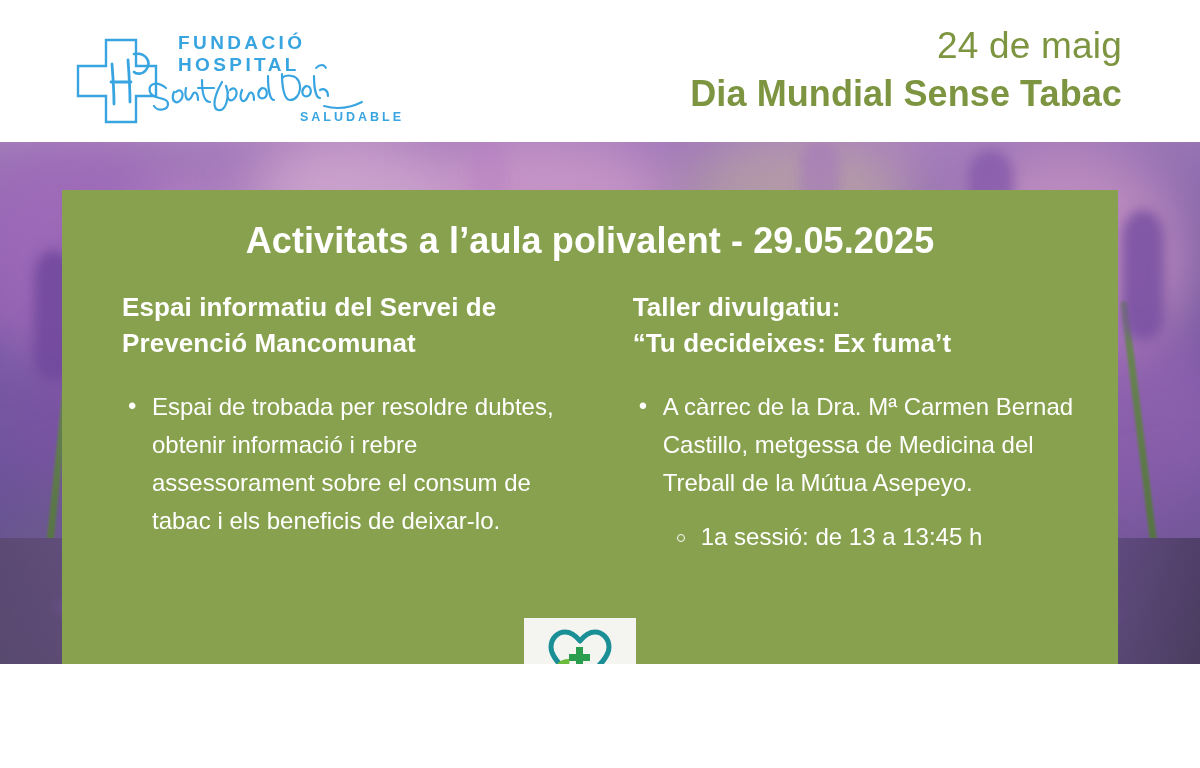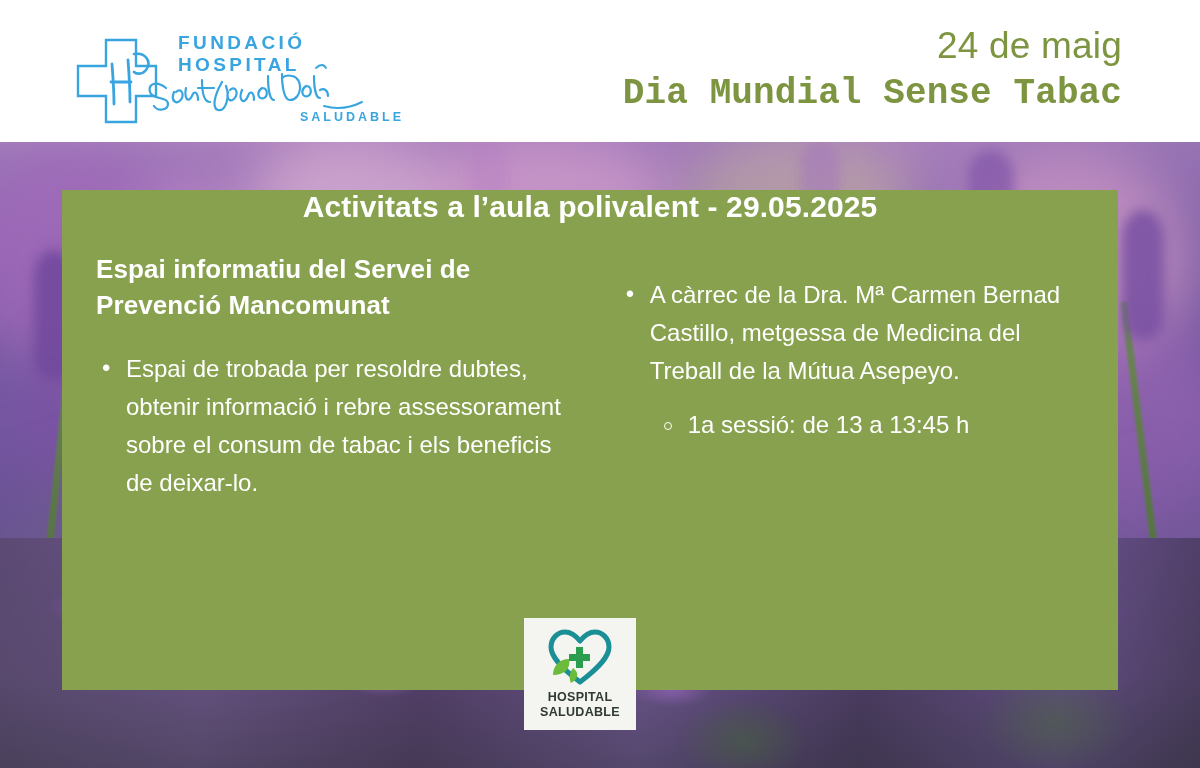--- a/index.html
+++ b/index.html
@@ -6,21 +6,21 @@
   * { margin:0; padding:0; box-sizing:border-box; }
   html,body { width:1200px; height:768px; }
   body {
     font-family:"Liberation Sans", sans-serif;
     background:#ffffff;
     overflow:hidden;
   }
   .poster {
     position:relative;
     width:1200px;
-    height:768px;
+    height:664px;
     overflow:hidden;
   }
 
   
   .photo-bg {
     position:absolute;
     left:0; top:0;
     width:1200px; height:768px;
     background-color:#7e6a92;
     z-index:0;
@@ -125,41 +125,41 @@
     line-height:1.1;
     letter-spacing:0.2px;
   }
   .hdr-title {
     font-size:36px;
     font-weight:700;
     color:#7d9440;
     line-height:1.25;
     margin-top:4px;
     letter-spacing:0.1px;
-    font-family:Liberation Mono, monospace;
   }
 
   
   .panel {
     position:absolute;
     left:62px; top:190px;
     width:1056px; height:500px;
     background:#88a14e;
     z-index:6;
   }
   .panel-title {
     text-align:center;
     color:#ffffff;
-    font-size:30px;
+    font-size:36px;
     font-weight:700;
+    padding-top:30px;
     letter-spacing:0.1px;
   }
   .columns {
     display:flex;
-    padding:28px 40px 0 34px;
+    padding:28px 40px 0 60px;
     gap:30px;
     justify-content:center;
   }
   .col { width:50%; }
   .col-right { padding-left:18px; }
 
   .col-heading {
     color:#ffffff;
     font-size:26px;
     font-weight:700;
@@ -320,20 +320,24 @@
     <div class="columns">
 
       <div class="col col-left">
         <div class="col-heading">Espai informatiu del Servei de Prevenció Mancomunat</div>
         <ul class="bullets">
           <li>Espai de trobada per resoldre dubtes, obtenir informació i rebre assessorament sobre el consum de tabac i els beneficis de deixar-lo.</li>
         </ul>
       </div>
 
       <div class="col col-right">
+        <div class="col-heading">
+          <div>Taller divulgatiu:</div>
+          <div>“Tu decideixes: Ex fuma’t</div>
+        </div>
         <ul class="bullets">
           <li>
             <span>A càrrec de la Dra. Mª Carmen Bernad Castillo, metgessa de Medicina del Treball de la Mútua Asepeyo.</span>
             <ul class="sub">
               <li>1a sessió: de 13 a 13:45 h</li>
             </ul>
           </li>
         </ul>
       </div>
 

